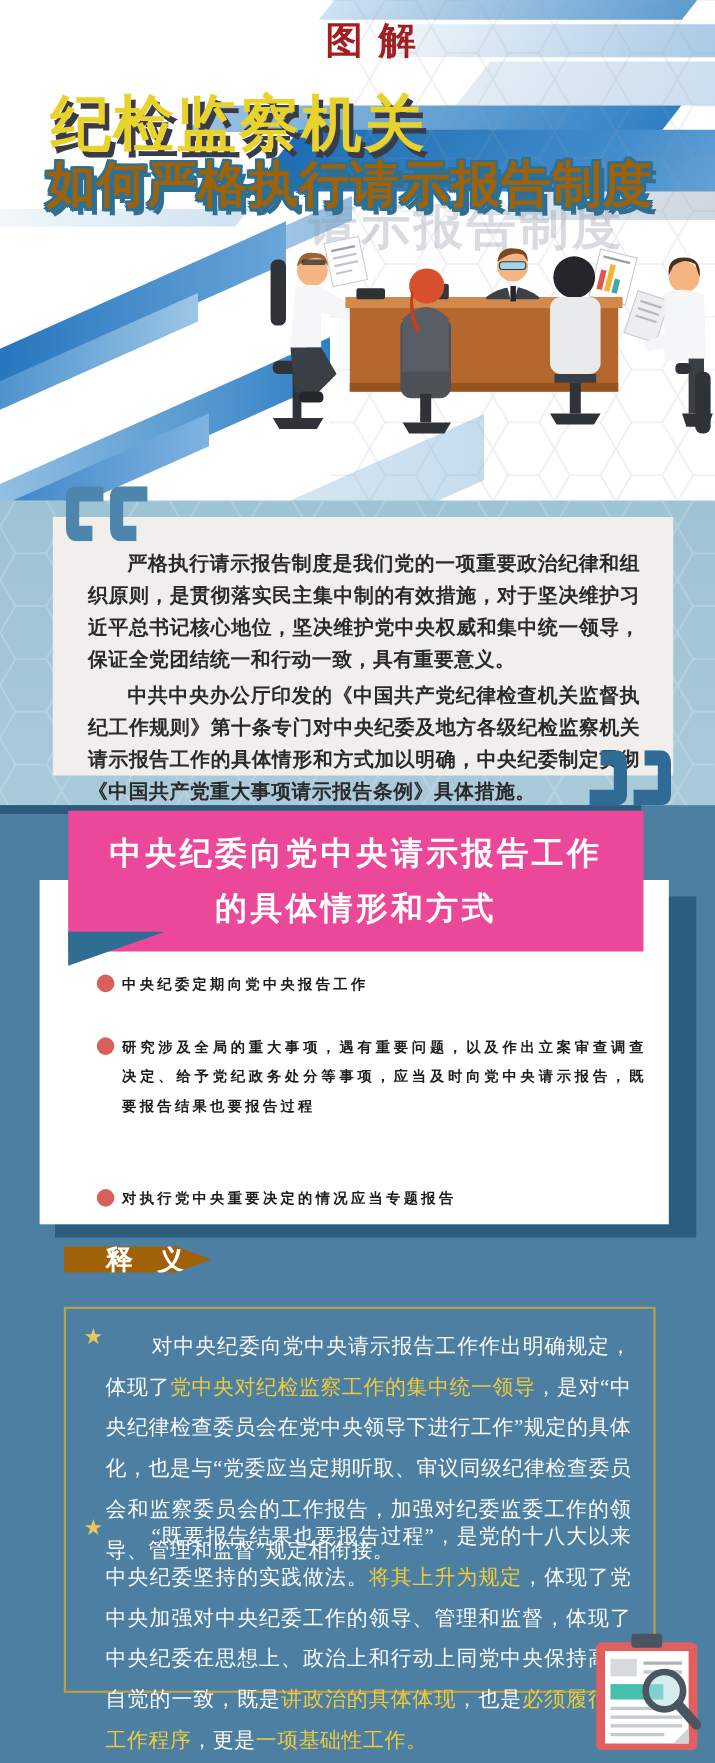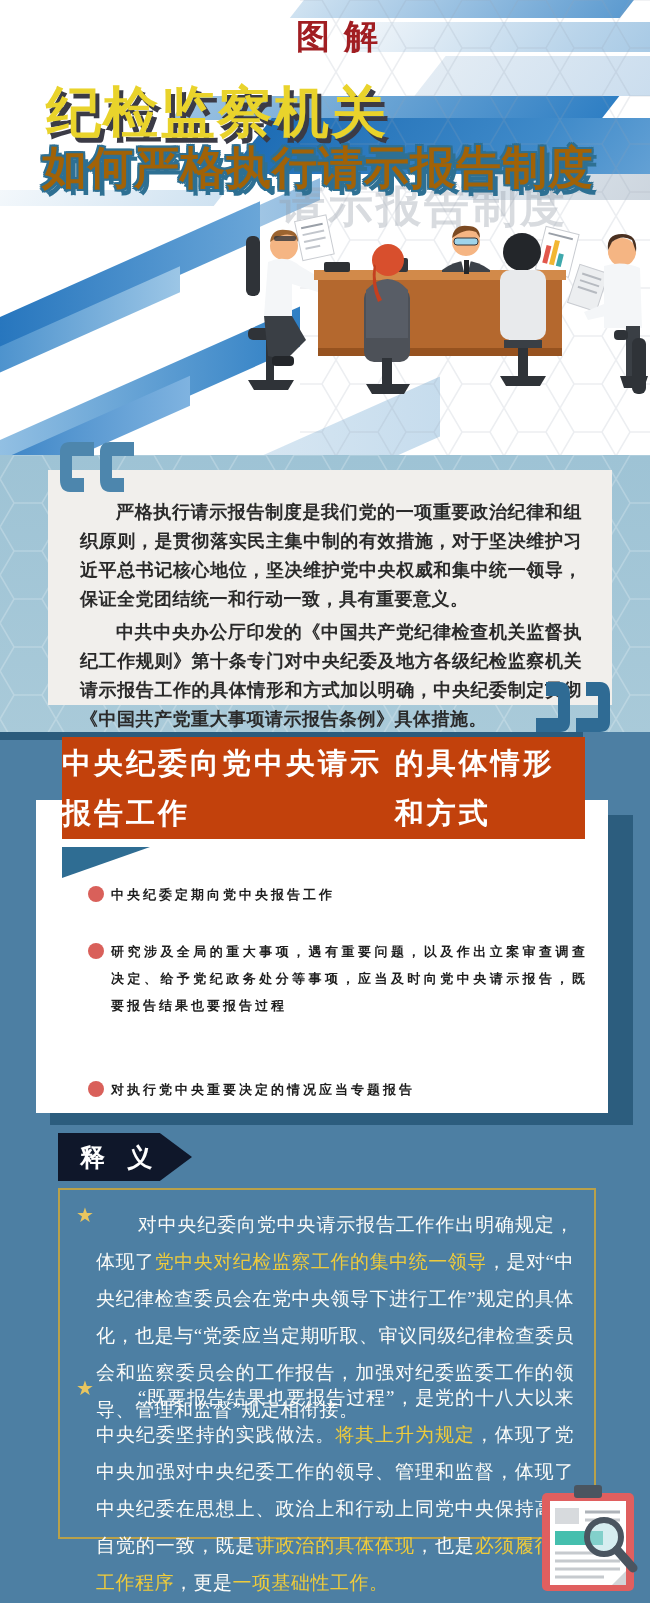--- a/index.html
+++ b/index.html
@@ -55,35 +55,35 @@
   .qopen{left:60px;top:442px;}
   .qclose{left:534px;top:682px;transform:rotate(180deg);}
 
   
   .main-bg{left:0;top:732px;width:650px;height:871px;background:#4d7fa3;}
   .top-strip{left:0;top:732px;width:583px;height:8px;background:#2b5b7c;}
 
   .panel-shadow{left:50px;top:815px;width:583px;height:310px;background:#2c5d7e;}
   .white-panel{left:36px;top:800px;width:572px;height:313px;background:#ffffff;}
 
-  .head-box{left:62px;top:737px;width:523px;height:102px;background:#c2410c;z-index:3;
-            display:flex;flex-direction:row;justify-content:center;align-items:center;}
+  .head-box{left:62px;top:737px;width:523px;height:128px;background:#ec4899;z-index:3;
+            display:flex;flex-direction:column;justify-content:center;align-items:center;}
   .head-box div{color:#ffffff;font-size:29px;font-weight:bold;letter-spacing:3px;line-height:50px;}
   .head-tail{left:62px;top:847px;width:0;height:0;z-index:3;
              border-top:31px solid #2f6d93;border-right:88px solid transparent;}
 
   .bullet-item{position:absolute;left:88px;width:500px;z-index:4;}
   .dot{position:absolute;left:0;top:5px;width:16px;height:16px;border-radius:50%;background:#d9605a;}
   .bullet-text{margin-left:23px;font-size:13px;font-weight:bold;color:#1d1d1d;
                line-height:27px;letter-spacing:3px;text-align:justify;}
   .b1{top:881px;} .b2{top:938px;} .b3{top:1076px;}
 
-  .shiyi-tag{left:58px;top:1133px;width:134px;height:48px;background:#0f172a;z-index:3;
+  .shiyi-tag{left:58px;top:1133px;width:134px;height:24px;background:#a16207;z-index:3;
              clip-path:polygon(0 0,76% 0,100% 50%,76% 100%,0 100%);
-             display:flex;align-items:center;justify-content:flex-start;}
+             display:flex;align-items:center;justify-content:center;}
   .shiyi-tag span{color:#ffffff;font-size:25px;font-weight:bold;letter-spacing:8px;margin-left:22px;}
 
   .gold-box{left:58px;top:1188px;width:538px;height:351px;border:2px solid #b9a14a;
             box-sizing:border-box;z-index:2;}
   .rich{position:absolute;left:36px;right:20px;font-size:19px;line-height:37px;
         color:#fbfbf8;font-weight:500;text-align:justify;text-indent:2.2em;letter-spacing:.5px;}
   .rp1{top:16px;} .rp2{top:189px;}
   .rich .hl{color:#eecb3c;}
   .star{position:absolute;left:18px;color:#e9c65f;font-size:20px;z-index:3;}
   .st1{top:1203px;left:76px;} .st2{top:1376px;left:76px;}

